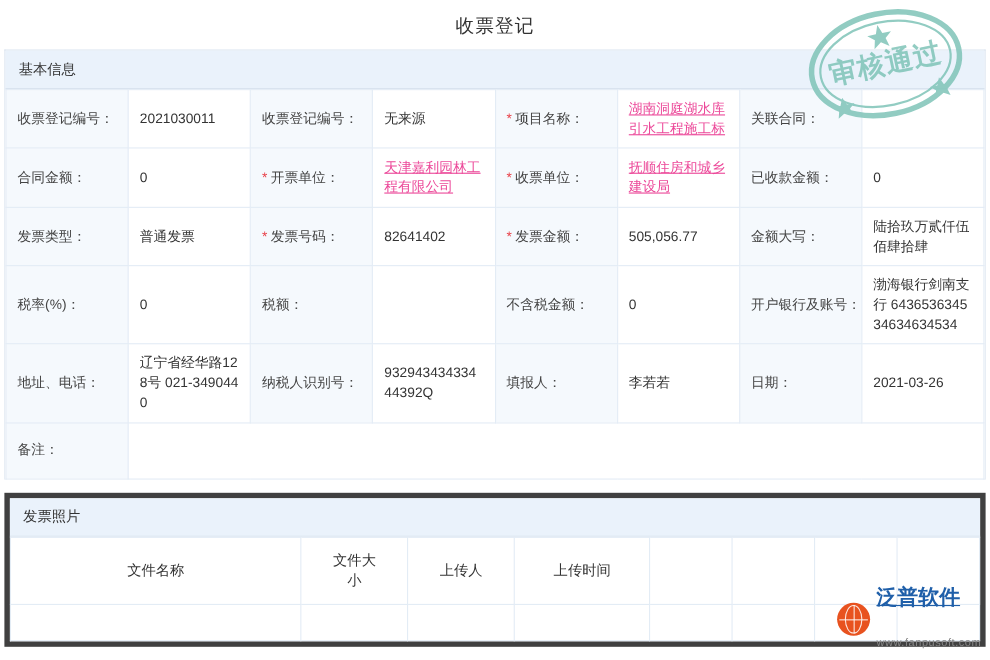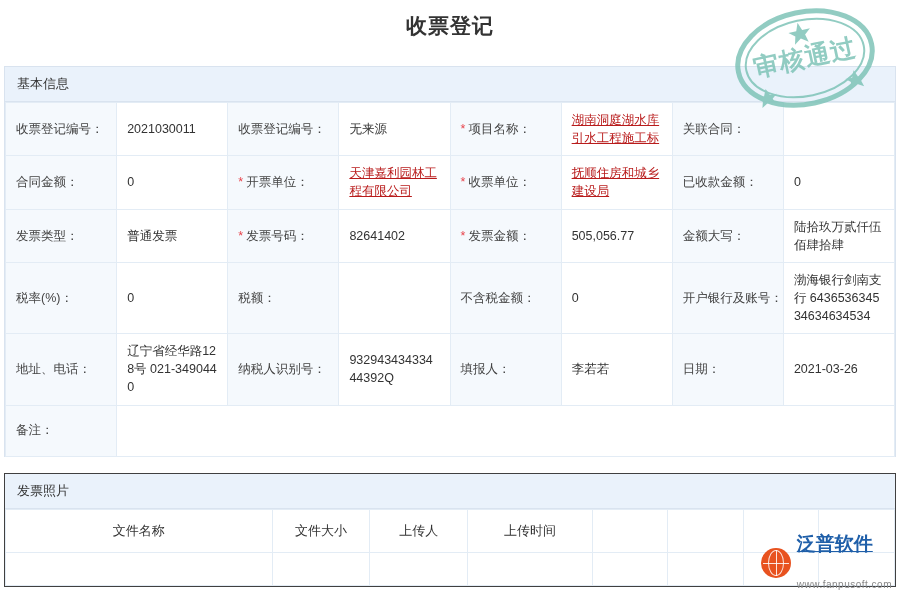--- a/index.html
+++ b/index.html
@@ -16,28 +16,28 @@
     position: relative;
     overflow: hidden;
   }
   .page {
     position: relative;
     width: 900px;
     height: 600px;
   }
   .page-title {
     text-align: center;
-    font-size: 21px;
-    font-weight: bold;
+    font-size: 17px;
+    font-weight: normal;
     color: #333333;
     padding: 12px 0 10px 0;
     letter-spacing: 1px;
   }
   .section {
-    margin: 16px 4px;
+    margin: 0 4px;
     border: 1px solid #d9e3ef;
     border-bottom: none;
   }
   .section-header {
     background: #eaf2fb;
     padding: 8px 12px;
     font-size: 13px;
     color: #333333;
     border-bottom: 1px solid #d9e3ef;
   }
@@ -63,30 +63,30 @@
   }
   td.value {
     background: #ffffff;
     color: #333333;
   }
   .req {
     color: #e8424a;
     margin-right: 3px;
   }
   .link {
-    color: #b91c1c;
+    color: #ec4899;
     text-decoration: underline;
     cursor: pointer;
   }
   .blank-row td {
     height: 34px;
   }
   .photos {
     margin: 12px 4px 0 4px;
-    border: 1px solid #404040;
+    border: 5px solid #404040;
   }
   .photos .section-header {
     border-bottom: 1px solid #d9e3ef;
   }
   table.photo-table {
     width: 100%;
     border-collapse: collapse;
     table-layout: fixed;
   }
   table.photo-table th {

